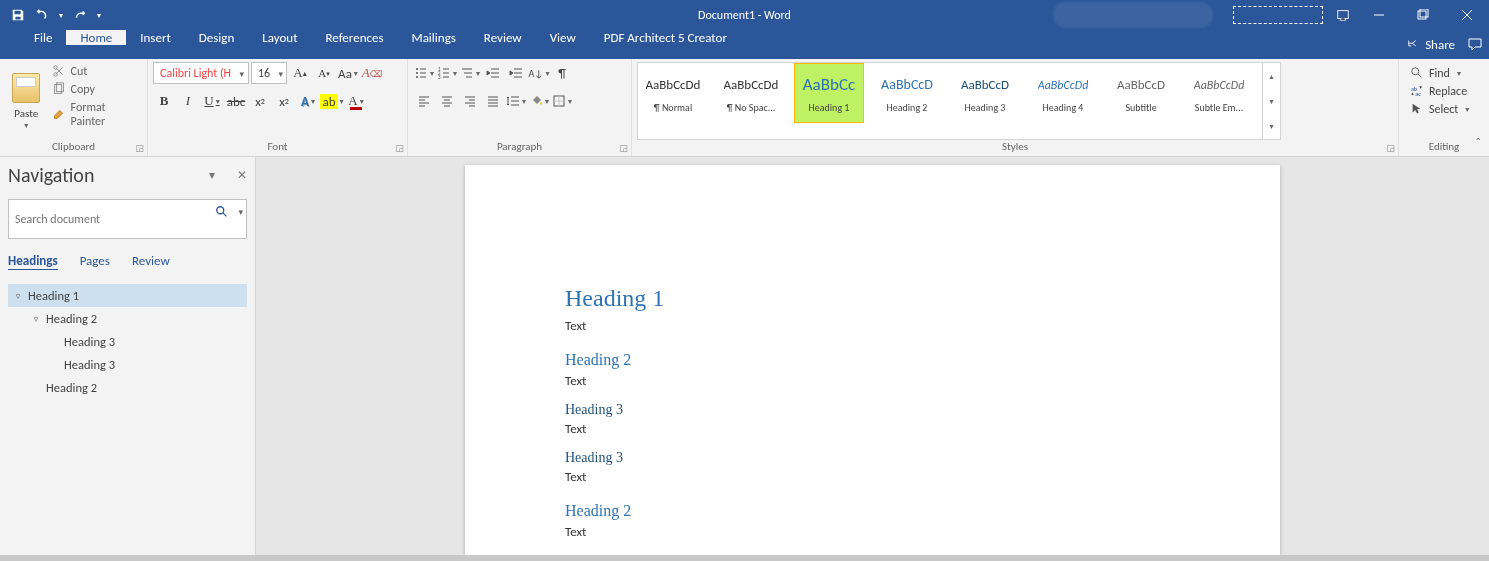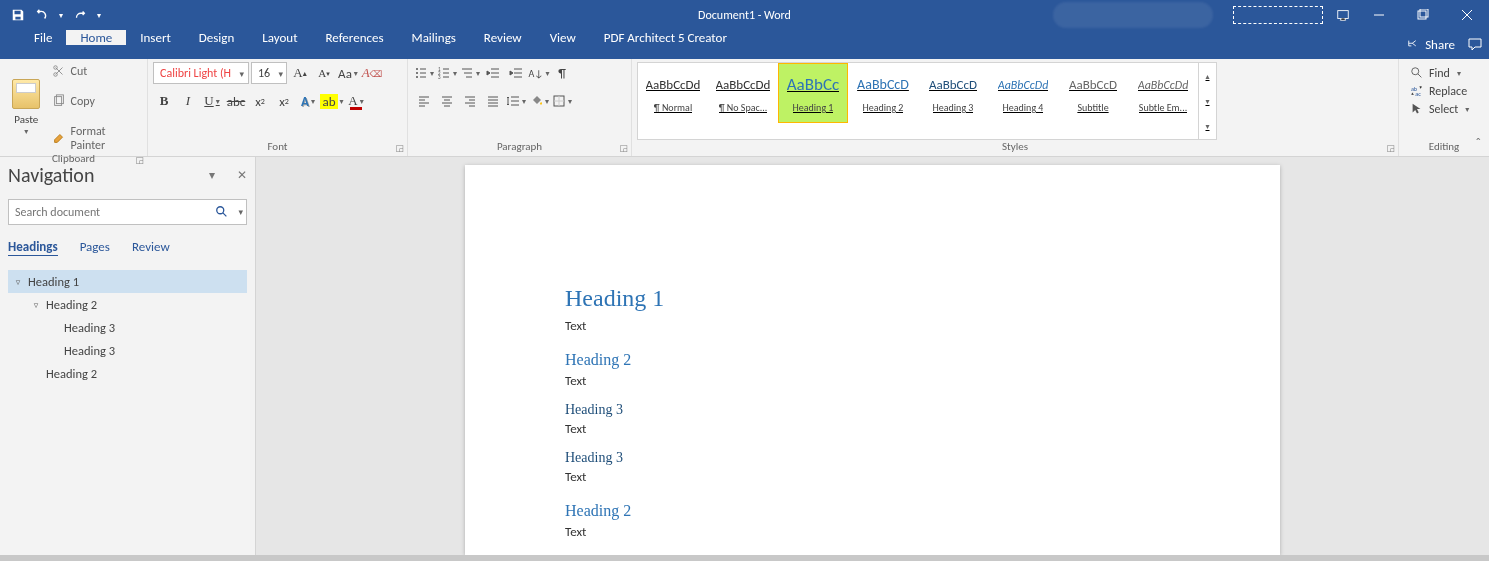--- a/index.html
+++ b/index.html
@@ -31,40 +31,40 @@
 .group { border-right: 1px solid #e0e0e0; display: flex; flex-direction: column; height: 100%; }
 .group .gcontent { flex: 1; display: flex; padding: 3px 5px 0 5px; }
 .group .glabel { text-align: center; font-size: 11px; color: #666; padding-bottom: 3px; position: relative; }
 .group .glabel .dlg { position: absolute; right: 3px; bottom: 3px; font-size: 9px; color: #888; }
 
 
 .clip-paste { display:flex; flex-direction:column; align-items:center; justify-content:center; width:44px; }
 .clip-paste .pimg { width: 28px; height: 30px; background: linear-gradient(#ffe9a8,#e7c26a); border: 1px solid #c9a657; border-radius: 2px; position:relative;}
 .clip-paste .pimg::after{content:"";position:absolute;left:3px;top:3px;right:3px;height:8px;background:#fff;border:1px solid #ccc;}
 .clip-paste .plabel{font-size:11px; color:#444; margin-top:4px;}
-.clip-side { display:flex;flex-direction:column; gap:16px; padding:2px 2px 0 4px;}
+.clip-side { display:flex;flex-direction:column; gap:4px; padding:2px 2px 0 4px;}
 .clip-side .cbtn{display:flex;align-items:center;gap:5px;font-size:12px;color:#666;}
 .clip-side .cbtn svg{width:14px;height:14px;}
 
 
 .font-top{display:flex;align-items:center;gap:2px;}
 .font-sel{border:1px solid #c0c0c0;background:#fff;height:22px;font-size:12px;display:flex;align-items:center;padding:0 16px 0 6px;color:#ef4444;position:relative;}
 .font-sel::after{content:"▾";position:absolute;right:4px;color:#666;font-size:9px;}
 .size-sel{border:1px solid #c0c0c0;background:#fff;height:22px;width:36px;font-size:12px;display:flex;align-items:center;padding:0 14px 0 6px;color:#444;position:relative;}
 .size-sel::after{content:"▾";position:absolute;right:3px;color:#666;font-size:9px;}
 .smbtn{width:22px;height:22px;display:flex;align-items:center;justify-content:center;color:#444;font-size:13px;position:relative;}
 .drop::after{content:"▾";font-size:8px;color:#666;margin-left:2px;}
 .font-bot{display:flex;align-items:center;gap:2px;margin-top:6px;}
 
 
 .para-row{display:flex;align-items:center;gap:1px;}
 .para-row2{display:flex;align-items:center;gap:1px;margin-top:6px;}
 
 
-.styles-gal{display:flex;gap:0;border:1px solid #d4d4d4;background:#fff;text-decoration:underline;}
+.styles-gal{display:flex;gap:8px;border:1px solid #d4d4d4;background:#fff;}
 .style-item{width:70px;height:60px;display:flex;flex-direction:column;align-items:center;justify-content:center;gap:4px;border:1px solid transparent;}
 .style-item.selected{border:1.5px solid #ffb700;background:#bef264;}
 .style-item .prv{font-size:15px;color:#333;overflow:hidden;white-space:nowrap;height:24px;display:flex;align-items:center;}
 .style-item .nm{font-size:10px;color:#444;white-space:nowrap;overflow:hidden;text-overflow:ellipsis;max-width:64px;}
 .styles-expand{width:18px;border-left:1px solid #d4d4d4;display:flex;flex-direction:column;justify-content:space-around;align-items:center;color:#666;font-size:8px;}
 
 
 .editing{display:flex;flex-direction:column;gap:4px;padding:4px 6px;}
 .ed-row{display:flex;align-items:center;gap:5px;font-size:12px;color:#444;}
 .ed-row svg{width:14px;height:14px;}
@@ -72,21 +72,21 @@
 .collapse-ribbon{position:absolute;right:8px;bottom:4px;color:#777;font-size:14px;}
 
 
 .workspace{display:flex;height:calc(561px - 30px - 29px - 98px - 6px);}
 
 
 .navpane{width:256px;background:#f3f3f3;border-right:1px solid #d4d4d4;padding:6px 8px 0 8px;display:flex;flex-direction:column;}
 .navpane .navtitle{font-size:20px;color:#444;display:flex;align-items:center;position:relative;}
 .navpane .navtitle .navctrl{position:absolute;right:0;display:flex;gap:22px;color:#777;font-size:12px;}
 .navsearch{margin-top:12px;position:relative;}
-.navsearch input{width:100%;height:26px;border:1px solid #c0c0c0;padding:0 30px 0 6px;font-size:12px;color:#666;}
+.navsearch input{width:100%;height:40px;border:1px solid #c0c0c0;padding:0 30px 0 6px;font-size:12px;color:#666;}
 .navsearch .sicon{position:absolute;right:18px;top:5px;color:#2b579a;}
 .navsearch .sdrop{position:absolute;right:4px;top:7px;color:#666;font-size:9px;}
 .navtabs{display:flex;gap:22px;margin-top:14px;font-size:13px;}
 .navtabs .nt{color:#2b579a;cursor:default;}
 .navtabs .nt.active{color:#2b579a;font-weight:600;border-bottom:1px solid #2b579a;padding-bottom:1px;}
 .navtree{margin-top:14px;font-size:12.5px;color:#444;}
 .navtree .row{display:flex;align-items:center;height:23px;}
 .navtree .row.sel{background:#cde0f0;}
 .navtree .tri{width:12px;display:inline-block;text-align:center;color:#666;font-size:9px;}
 

